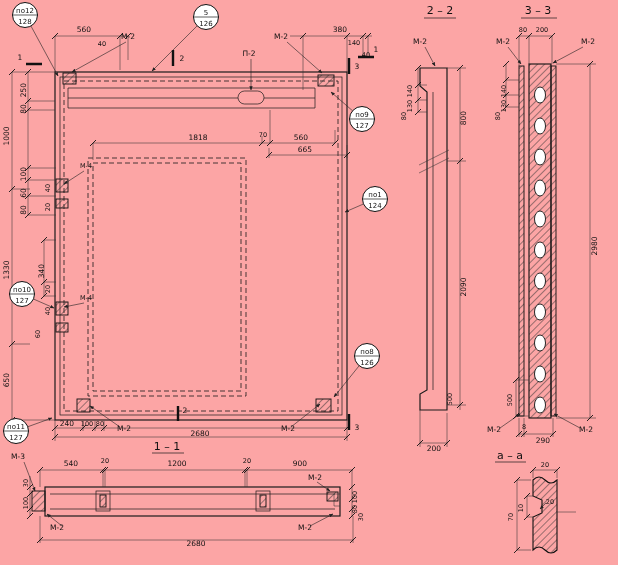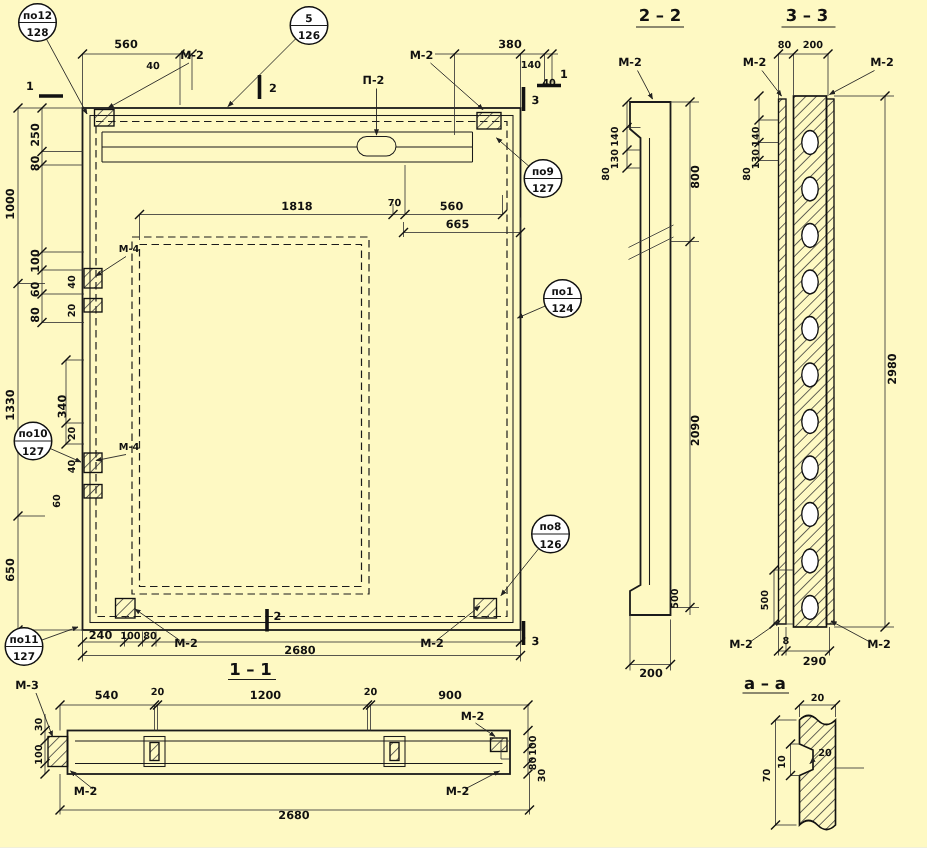--- a/index.html
+++ b/index.html
@@ -1,17 +1,17 @@
 <!DOCTYPE html>
 <html><head>
 <meta charset="utf-8">
 <style>
   html,body{margin:0;padding:0;background:#e8e8e8;}
-  .stage{position:relative;width:618px;height:565px;background:#fef9c3;overflow:hidden;
-         font-family:"DejaVu Sans",sans-serif;font-weight:bold;}
+  .stage{position:relative;width:618px;height:565px;background:#fca5a5;overflow:hidden;
+         font-family:"DejaVu Sans",sans-serif;}
   svg{position:absolute;left:0;top:0;}
   .geo  {stroke:#1b1b1b;stroke-width:1.2;fill:none;}
   .geo2 {stroke:#1b1b1b;stroke-width:.7;fill:none;}
   .thin {stroke:#333;stroke-width:.55;fill:none;}
   .dash {stroke:#1b1b1b;stroke-width:.8;fill:none;stroke-dasharray:5 3;}
   .thick{stroke:#111;stroke-width:2.4;fill:none;}
   .emb  {fill:url(#h);stroke:#111;stroke-width:.9;}
   .hrect{fill:url(#h);stroke:#111;stroke-width:1.1;}
   .void {fill:#fff;stroke:#111;stroke-width:.9;}
   .co   {fill:#fff;stroke:#111;stroke-width:1;}

